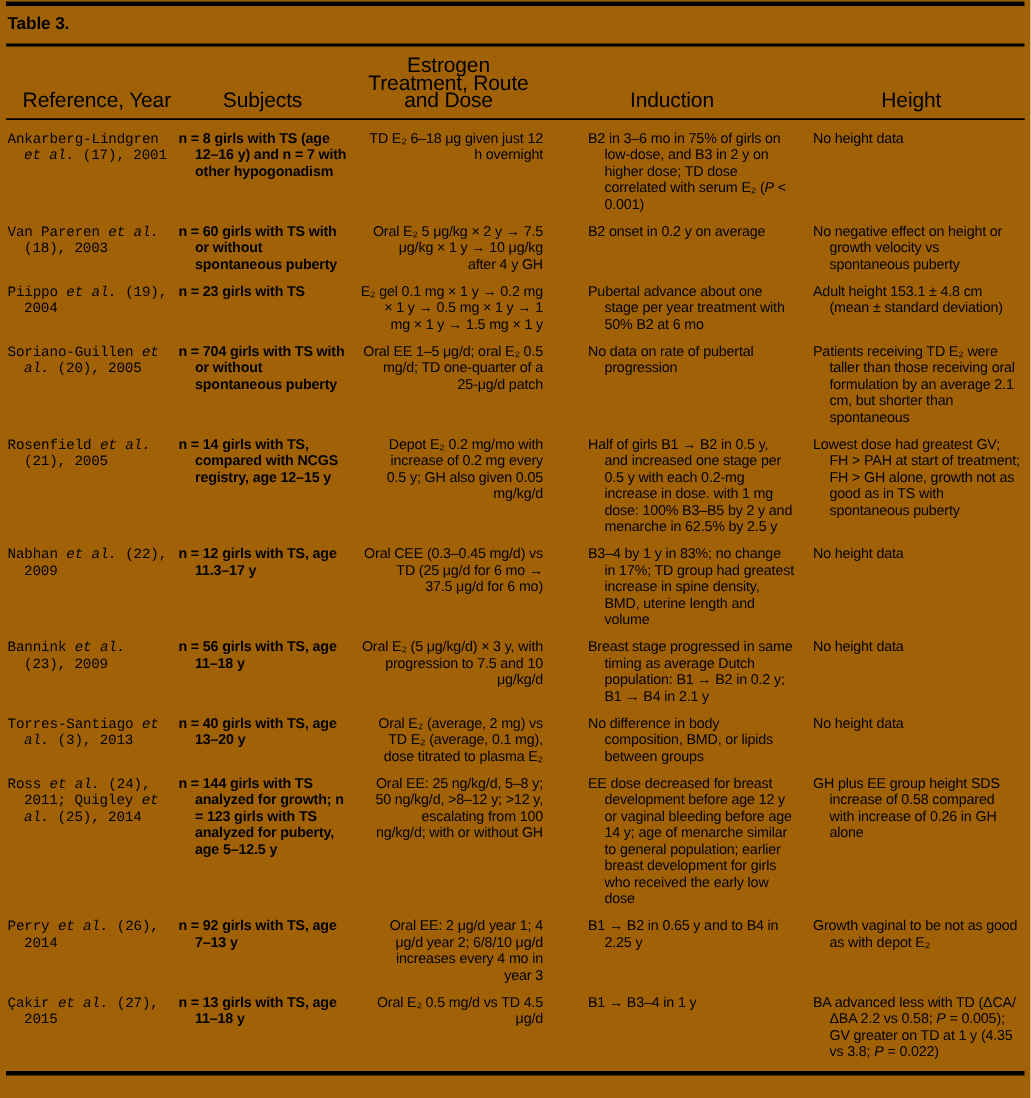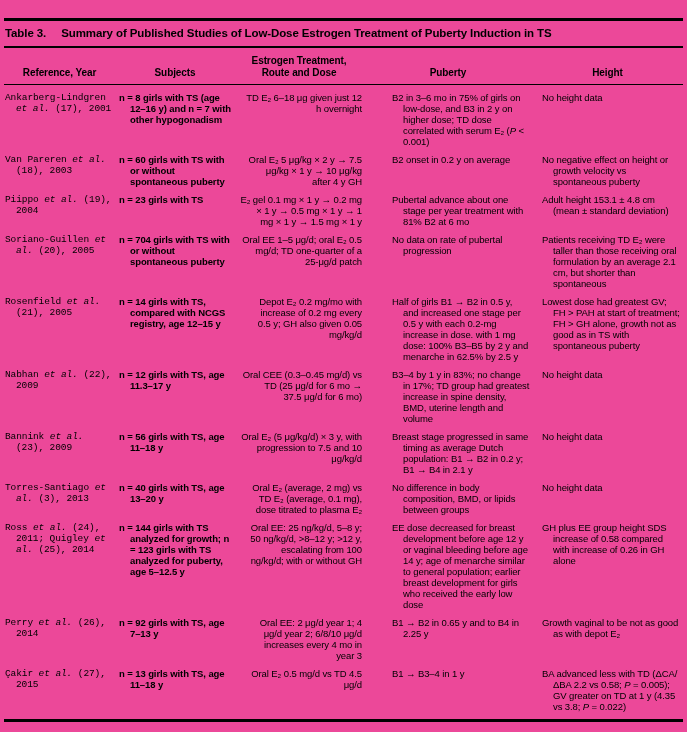--- a/index.html
+++ b/index.html
@@ -6,22 +6,22 @@
     margin: 0;
     padding: 0;
     background: #ffffff;
     color: #000000;
     font-family: "Liberation Sans", sans-serif;
   }
   .page {
     width: 687px;
     height: 732px;
     box-sizing: border-box;
-    padding: 18px 4px 0 4px;
-    background: #ec4899;
+    padding: 1px 4px 0 4px;
+    background: #a16207;
     overflow: hidden;
   }
   .paper-table {
     width: 679px;
     border-top: 3px solid #000;
     border-bottom: 3px solid #000;
   }
   .title-row {
     display: flex;
     align-items: baseline;
@@ -36,30 +36,30 @@
     border-collapse: collapse;
     width: 100%;
     table-layout: fixed;
   }
   col.c1 { width: 112px; }
   col.c2 { width: 118px; }
   col.c3 { width: 130px; }
   col.c4 { width: 168px; }
   col.c5 { width: 151px; }
   th {
-    font-size: 10px;
-    font-weight: bold;
+    font-size: 14px;
+    font-weight: normal;
     text-align: center;
     vertical-align: bottom;
     padding: 7px 2px 6px 2px;
     line-height: 11.5px;
     border-bottom: 1.5px solid #000;
     letter-spacing: -0.1px;
   }
-  th.th-left { text-align: center; padding-left: 1px; }
+  th.th-left { text-align: right; padding-left: 1px; }
   th .th-inner { display: inline-block; max-width: 110px; }
   td {
     font-size: 9.5px;
     line-height: 11px;
     vertical-align: top;
     text-align: left;
     padding: 0 2px 7px 0;
     letter-spacing: -0.1px;
   }
   tbody tr:first-child td { padding-top: 7px; }
@@ -80,37 +80,36 @@
   td.cd5 .ct { max-width: 133px; }
 </style>
 </head>
 <body>
 
 <div class="page">
   <div class="paper-table">
 
     <div class="title-row">
       <span>Table 3.</span>
-      <span>Summary of Published Studies of Low-Dose Estrogen Treatment of Puberty Induction in TS</span>
     </div>
 
     <table>
       <colgroup>
         <col class="c1">
           <col class="c2">
           <col class="c3">
           <col class="c4">
           <col class="c5">
       </colgroup>
       <thead>
         <tr>
           <th class="th-left">Reference, Year</th>
           <th>Subjects</th>
           <th><span class="th-inner">Estrogen Treatment, Route and Dose</span></th>
-          <th>Puberty</th>
+          <th>Induction</th>
           <th>Height</th>
         </tr>
       </thead>
       <tbody>
 
         <tr>
           <td class="cd1">
               <div class="ct">Ankarberg-Lindgren <i>et al.</i> (17), 2001</div>
             </td>
           <td class="cd2">
@@ -149,21 +148,21 @@
           <td class="cd1">
               <div class="ct">Piippo <i>et al.</i> (19), 2004</div>
             </td>
           <td class="cd2">
               <div class="ct">n = 23 girls with TS</div>
             </td>
           <td class="cd3">
               <div class="ct">E₂ gel 0.1 mg × 1 y → 0.2 mg × 1 y → 0.5 mg × 1 y → 1 mg × 1 y → 1.5 mg × 1 y</div>
             </td>
           <td class="cd4">
-              <div class="ct">Pubertal advance about one stage per year treatment with 81% B2 at 6 mo</div>
+              <div class="ct">Pubertal advance about one stage per year treatment with 50% B2 at 6 mo</div>
             </td>
           <td class="cd5">
               <div class="ct">Adult height 153.1 ± 4.8 cm (mean ± standard deviation)</div>
             </td>
         </tr>
 
         <tr>
           <td class="cd1">
               <div class="ct">Soriano-Guillen <i>et al.</i> (20), 2005</div>
             </td>

